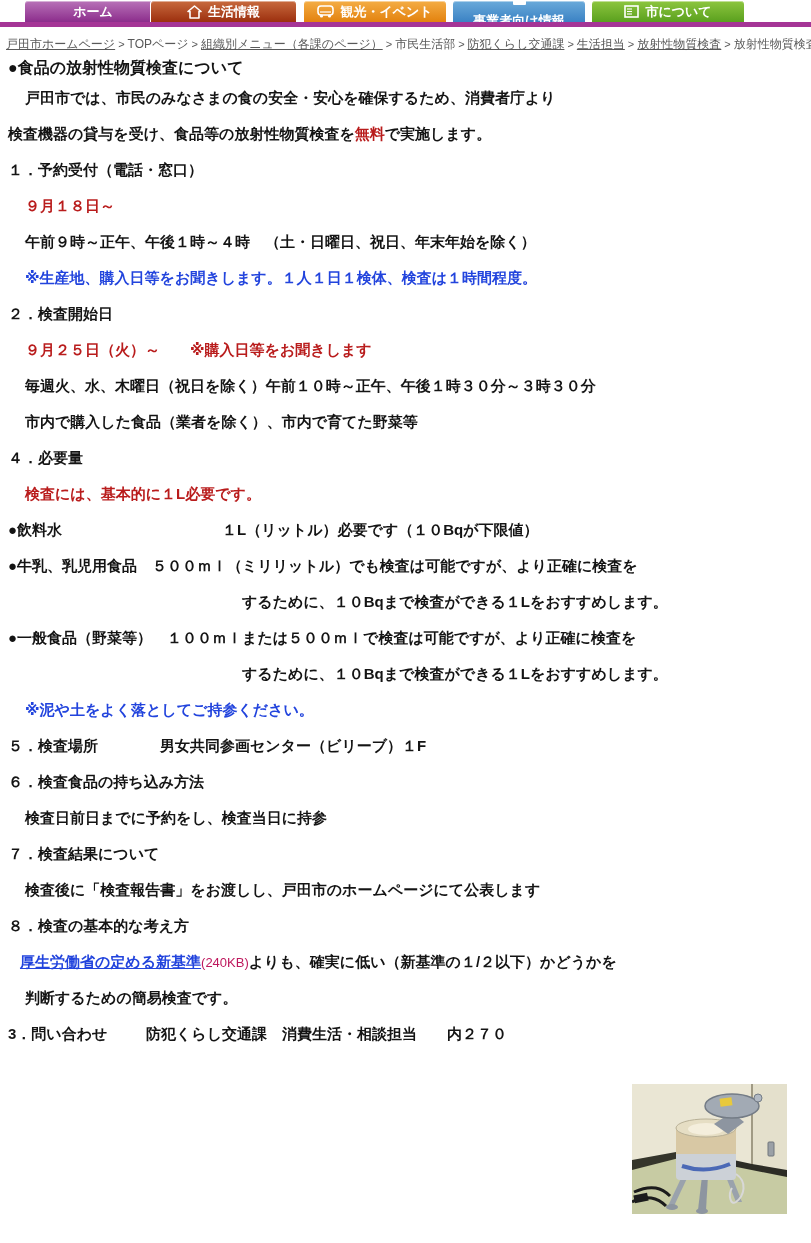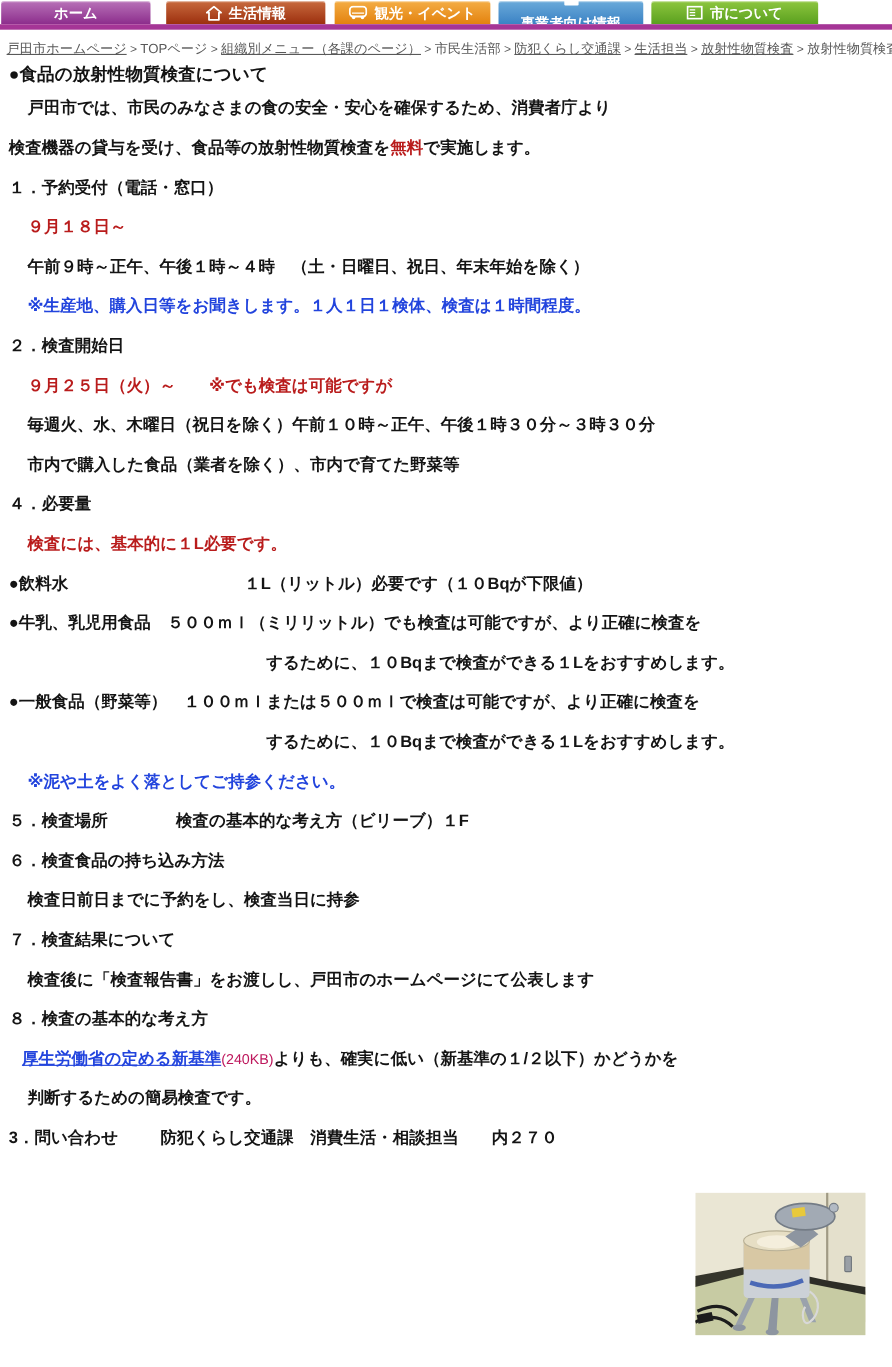--- a/index.html
+++ b/index.html
@@ -7,21 +7,21 @@
   body { font-family:"Liberation Sans","DejaVu Sans",sans-serif; }
   .page { position:relative; width:811px; height:1243px; background:#ffffff; overflow:hidden; }
 
   
   .nav { position:absolute; top:0; left:0; width:811px; height:27px; }
   .tab { position:absolute; top:0; height:22px; border-radius:4px 4px 0 0;
          display:flex; align-items:center; justify-content:center; gap:6px;
          color:#fff; font-weight:bold; font-size:13px; cursor:pointer;
          border:1px solid #ffffff; border-bottom:none;
          box-shadow: inset 0 1px 0 rgba(255,255,255,.45); }
-  .tab-home     { left:0;   width:138px; background:linear-gradient(#b872b8,#8c2d8c);text-align:center; }
+  .tab-home     { left:24px;   width:138px; background:linear-gradient(#b872b8,#8c2d8c);text-align:center; }
   .tab-life     { left:150px; width:147px; background:linear-gradient(#c86a3e,#9c2f0e); }
   .tab-tourism  { left:303px; width:144px; background:linear-gradient(#f4ad45,#e3820e); }
   .tab-business { left:452px; width:134px; background:linear-gradient(#6aaada,#3b82c4);flex-direction:column; }
   .tab-city     { left:591px; width:154px; background:linear-gradient(#8dc63f,#5aa01e); }
   .nav-underline { position:absolute; top:22px; left:0; width:811px; height:5px; background:#a53596; }
   .tab svg { display:block; }
 
   
   .breadcrumb { position:absolute; top:36px; left:6px; width:802px; font-size:12px;
                 color:#595959; white-space:nowrap; }
@@ -109,35 +109,35 @@
 
     <p class="line ind">戸田市では、市民のみなさまの食の安全・安心を確保するため、消費者庁より</p>
     <p class="line"><span>検査機器の貸与を受け、食品等の放射性物質検査を</span><span class="red">無料</span><span>で実施します。</span></p>
 
     <p class="line">１．予約受付（電話・窓口）</p>
     <p class="line ind red">９月１８日～</p>
     <p class="line ind">午前９時～正午、午後１時～４時　（土・日曜日、祝日、年末年始を除く）</p>
     <p class="line ind blue">※生産地、購入日等をお聞きします。１人１日１検体、検査は１時間程度。</p>
 
     <p class="line">２．検査開始日</p>
-    <p class="line ind red">９月２５日（火）～　　※でも検査は可能ですが</p>
+    <p class="line ind red">９月２５日（火）～　　※購入日等をお聞きします</p>
     <p class="line ind">毎週火、水、木曜日（祝日を除く）午前１０時～正午、午後１時３０分～３時３０分</p>
 
     <p class="line ind">市内で購入した食品（業者を除く）、市内で育てた野菜等</p>
 
     <p class="line">４．必要量</p>
     <p class="line ind red">検査には、基本的に１L必要です。</p>
     <p class="line"><span>●飲料水</span><span class="abs-214">１L（リットル）必要です（１０Bqが下限値）</span></p>
     <p class="line">●牛乳、乳児用食品　５００ｍｌ（ミリリットル）でも検査は可能ですが、より正確に検査を</p>
     <p class="line cont">するために、１０Bqまで検査ができる１Lをおすすめします。</p>
     <p class="line">●一般食品（野菜等）　１００ｍｌまたは５００ｍｌで検査は可能ですが、より正確に検査を</p>
     <p class="line cont">するために、１０Bqまで検査ができる１Lをおすすめします。</p>
     <p class="line ind blue">※泥や土をよく落としてご持参ください。</p>
 
-    <p class="line"><span>５．検査場所</span><span class="abs-152">検査の基本的な考え方（ビリーブ）１F</span></p>
+    <p class="line"><span>５．検査場所</span><span class="abs-152">男女共同参画センター（ビリーブ）１F</span></p>
 
     <p class="line">６．検査食品の持ち込み方法</p>
     <p class="line ind">検査日前日までに予約をし、検査当日に持参</p>
 
     <p class="line">７．検査結果について</p>
     <p class="line ind">検査後に「検査報告書」をお渡しし、戸田市のホームページにて公表します</p>
 
     <p class="line">８．検査の基本的な考え方</p>
     <p class="line"><span class="doclink">厚生労働省の定める新基準</span><span class="filesize">(240KB)</span><span>よりも、確実に低い（新基準の１/２以下）かどうかを</span></p>
     <p class="line ind">判断するための簡易検査です。</p>

